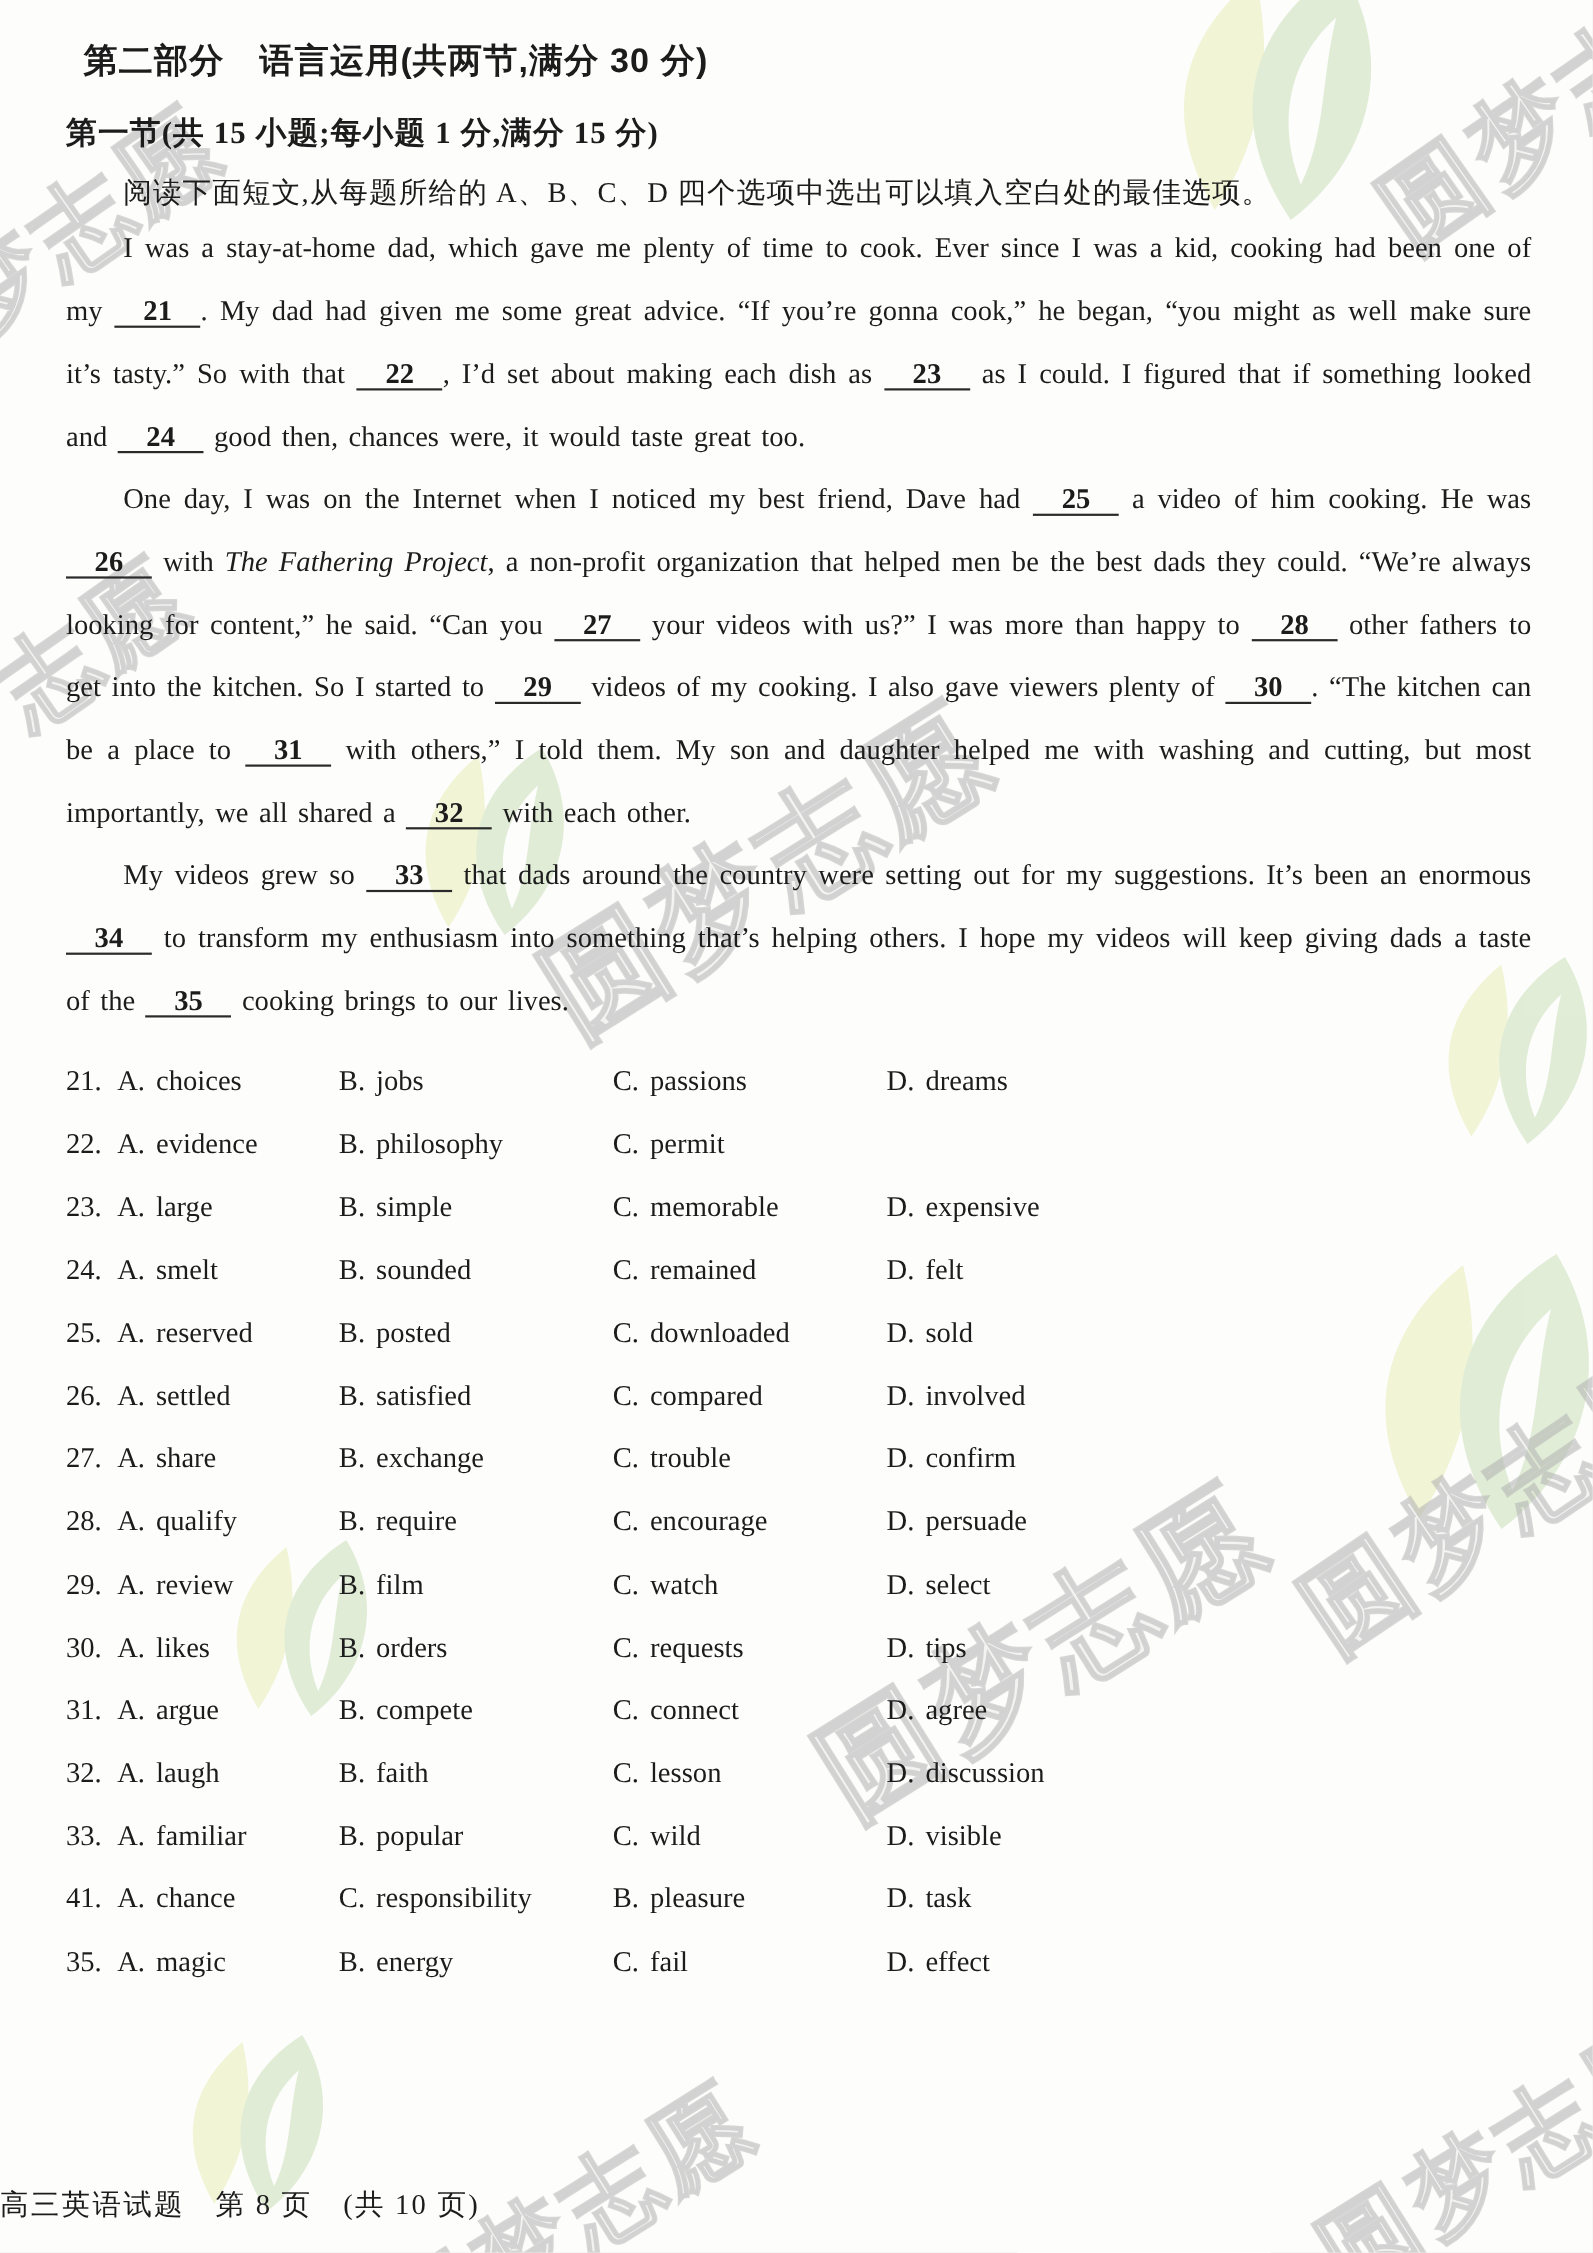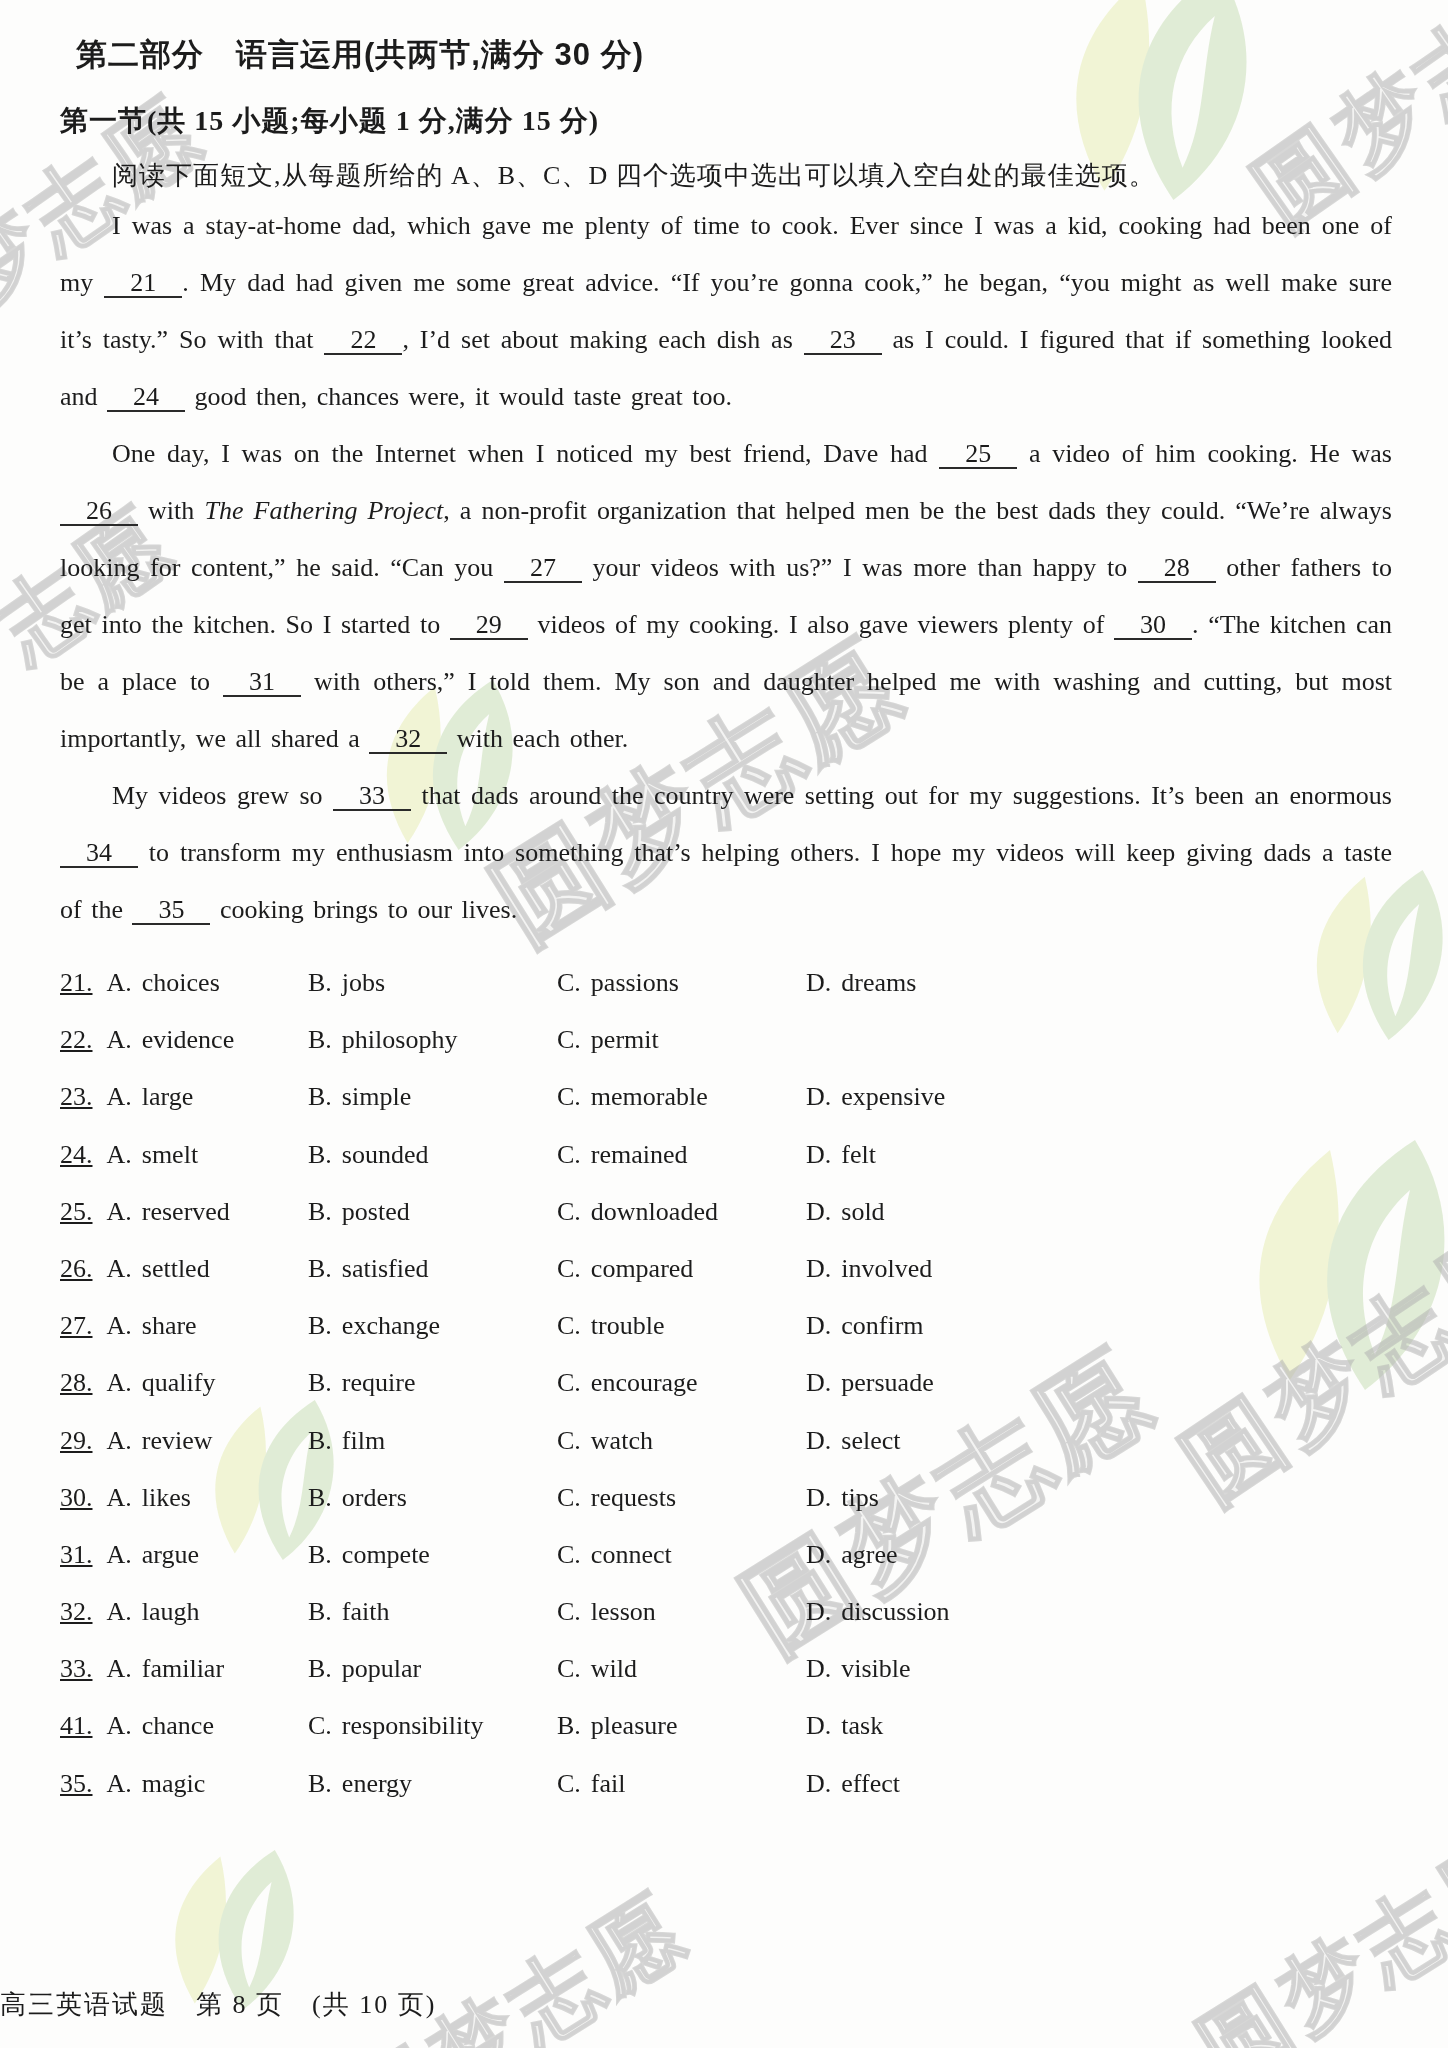--- a/index.html
+++ b/index.html
@@ -35,31 +35,31 @@
   .instruction{font-size:26px;margin:18px 0 0 0;text-indent:2em;letter-spacing:1px;}
   .passage{margin-top:4px;}
   .passage p{
     font-size:26px;line-height:57px;margin:0;
     text-align:justify;text-indent:2em;word-spacing:3px;
   }
   .passage em{font-style:italic;}
   .blank{
     display:inline-block;min-width:66px;padding:0 6px;
     text-align:center;border-bottom:2px solid #2a2a2a;
-    line-height:1.05;text-indent:0;
+    line-height:1.05;text-indent:0;font-weight:bold;
   }
   
   .options{margin-top:16px;}
   .opt-row{
     display:grid;
     grid-template-columns:248px 249px 249px auto;
     height:57.2px;align-items:baseline;
   }
   .opt-cell{font-size:26px;white-space:nowrap;line-height:57px;}
-  .opt-num{display:inline-block;margin-right:14px;text-decoration:underline;}
+  .opt-num{display:inline-block;margin-right:14px;}
   .opt-letter{display:inline-block;margin-right:10px;}
   
   .footer{
     position:absolute;z-index:1;bottom:26px;left:0;width:100%;
     text-align:left;font-size:26px;letter-spacing:2px;
   }
 </style>
 </head>
 <body>
 

